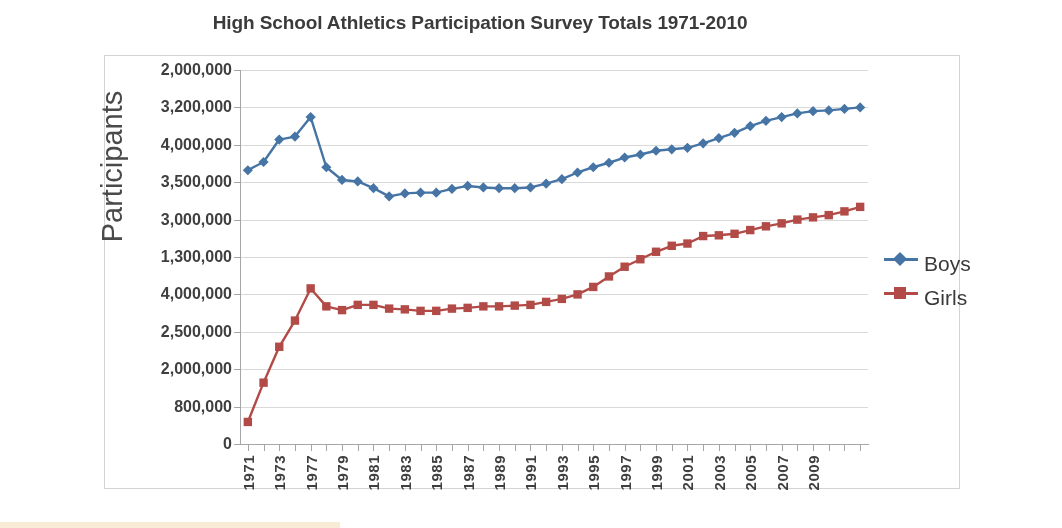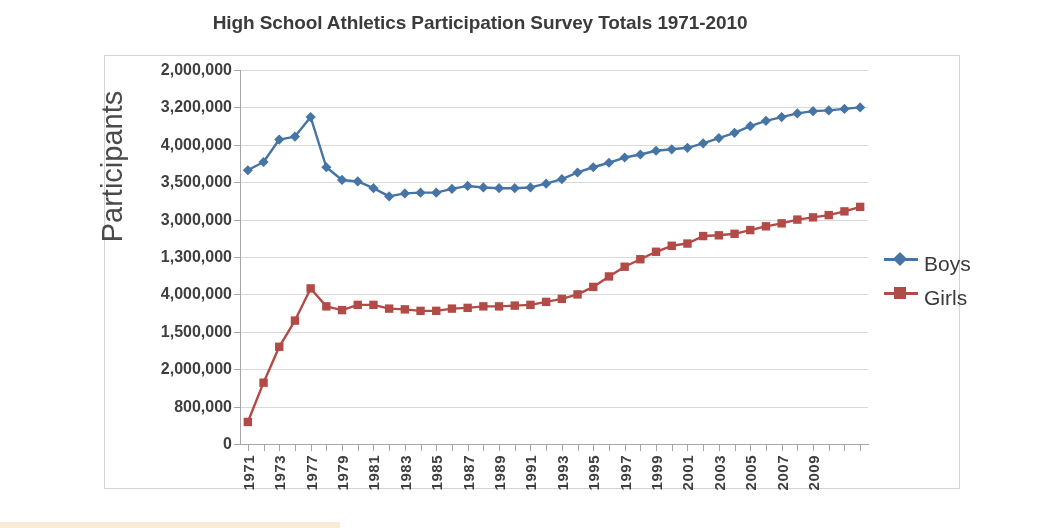--- a/index.html
+++ b/index.html
@@ -260,21 +260,21 @@
       <div class="ytick-mark" style="top: 257px;"></div>
       <div class="ytick-wrap" style="top: 257px;">
         <div class="ytick-label">1,300,000</div>
       </div>
       <div class="ytick-mark" style="top: 294.4px;"></div>
       <div class="ytick-wrap" style="top: 294.4px;">
         <div class="ytick-label">4,000,000</div>
       </div>
       <div class="ytick-mark" style="top: 331.8px;"></div>
       <div class="ytick-wrap" style="top: 331.8px;">
-        <div class="ytick-label">1,500,000</div>
+        <div class="ytick-label">2,500,000</div>
       </div>
       <div class="ytick-mark" style="top: 369.2px;"></div>
       <div class="ytick-wrap" style="top: 369.2px;">
         <div class="ytick-label">2,000,000</div>
       </div>
       <div class="ytick-mark" style="top: 406.6px;"></div>
       <div class="ytick-wrap" style="top: 406.6px;">
         <div class="ytick-label">800,000</div>
       </div>
       <div class="ytick-mark" style="top: 444px;"></div>

